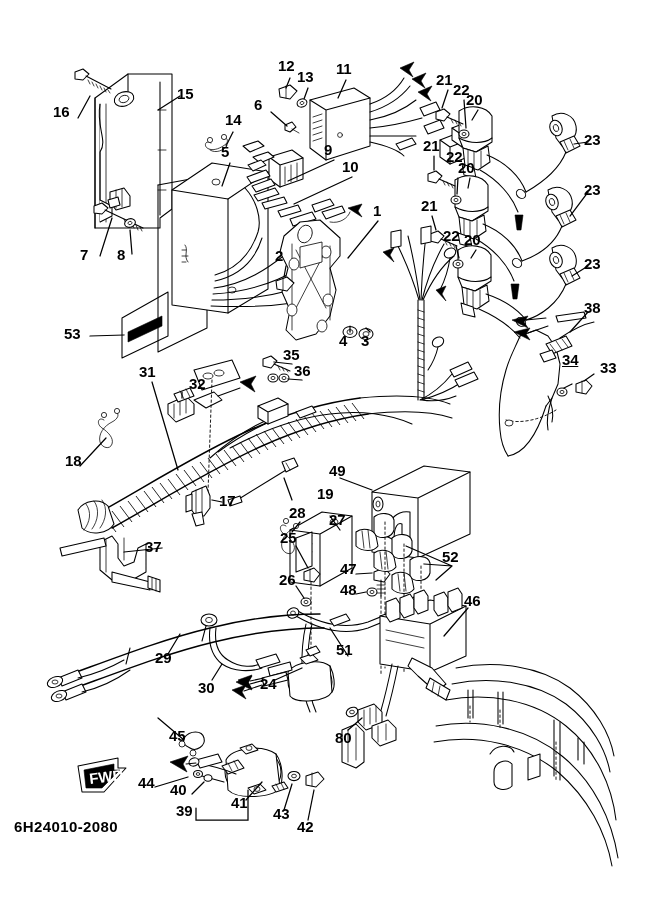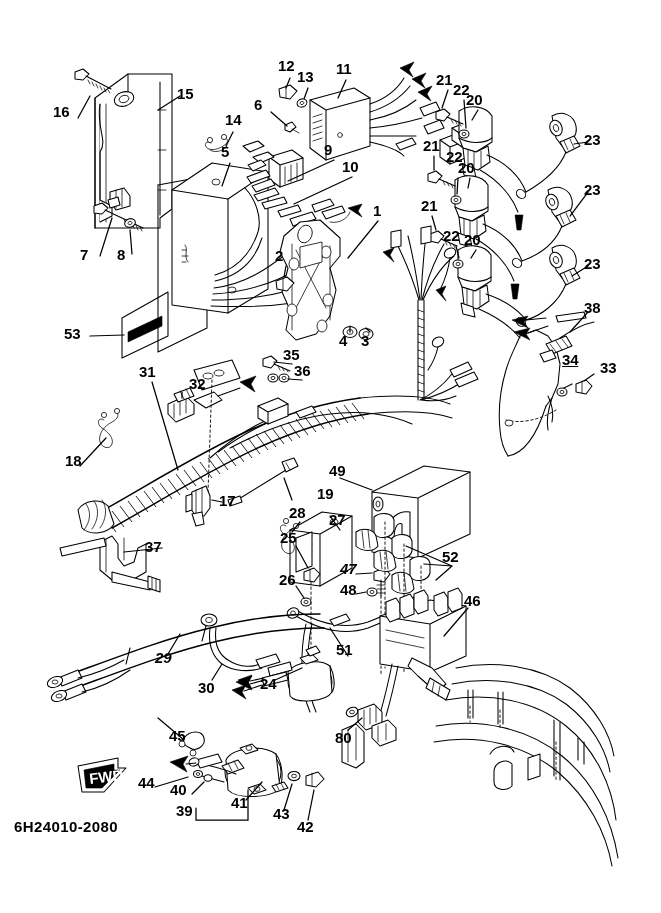--- a/index.html
+++ b/index.html
@@ -785,39 +785,39 @@
       <div class="cal" style="left: 446px; top: 149px;">22</div>
       <div class="cal" style="left: 443px; top: 228px;">22</div>
       <div class="cal" style="left: 584px; top: 132px;">23</div>
       <div class="cal" style="left: 584px; top: 182px;">23</div>
       <div class="cal" style="left: 584px; top: 256px;">23</div>
       <div class="cal" style="left: 260px; top: 676px;">24</div>
       <div class="cal" style="left: 280px; top: 530px;">25</div>
       <div class="cal" style="left: 279px; top: 572px;">26</div>
       <div class="cal" style="left: 329px; top: 512px;">27</div>
       <div class="cal" style="left: 289px; top: 505px;">28</div>
-      <div class="cal" style="left: 155px; top: 650px; font-style: italic;">29</div>
+      <div class="cal" style="left: 155px; top: 650px;">29</div>
       <div class="cal" style="left: 198px; top: 680px;">30</div>
       <div class="cal" style="left: 139px; top: 364px;">31</div>
       <div class="cal" style="left: 167px; top: 376px; margin-left: 22px;">32</div>
       <div class="cal" style="left: 584px; top: 360px; margin-left: 16px;">33</div>
       <div class="cal" style="left: 562px; top: 352px; text-decoration: underline;">34</div>
       <div class="cal" style="left: 283px; top: 347px;">35</div>
       <div class="cal" style="left: 294px; top: 363px;">36</div>
       <div class="cal" style="left: 145px; top: 539px;">37</div>
       <div class="cal" style="left: 584px; top: 300px;">38</div>
       <div class="cal" style="left: 176px; top: 803px;">39</div>
       <div class="cal" style="left: 170px; top: 782px;">40</div>
       <div class="cal" style="left: 231px; top: 795px;">41</div>
       <div class="cal" style="left: 297px; top: 819px;">42</div>
       <div class="cal" style="left: 273px; top: 806px;">43</div>
       <div class="cal" style="left: 138px; top: 775px;">44</div>
       <div class="cal" style="left: 145px; top: 728px; margin-left: 24px;">45</div>
       <div class="cal" style="left: 464px; top: 593px;">46</div>
-      <div class="cal" style="left: 340px; top: 561px; font-style: italic;">47</div>
+      <div class="cal" style="left: 340px; top: 561px;">47</div>
       <div class="cal" style="left: 340px; top: 582px;">48</div>
       <div class="cal" style="left: 329px; top: 463px;">49</div>
       <div class="cal" style="left: 335px; top: 730px;">80</div>
       <div class="cal" style="left: 336px; top: 642px;">51</div>
       <div class="cal" style="left: 442px; top: 549px;">52</div>
       <div class="cal" style="left: 64px; top: 326px;">53</div>
     </div>
 
   <div id="partno">6H24010-2080</div>
 

